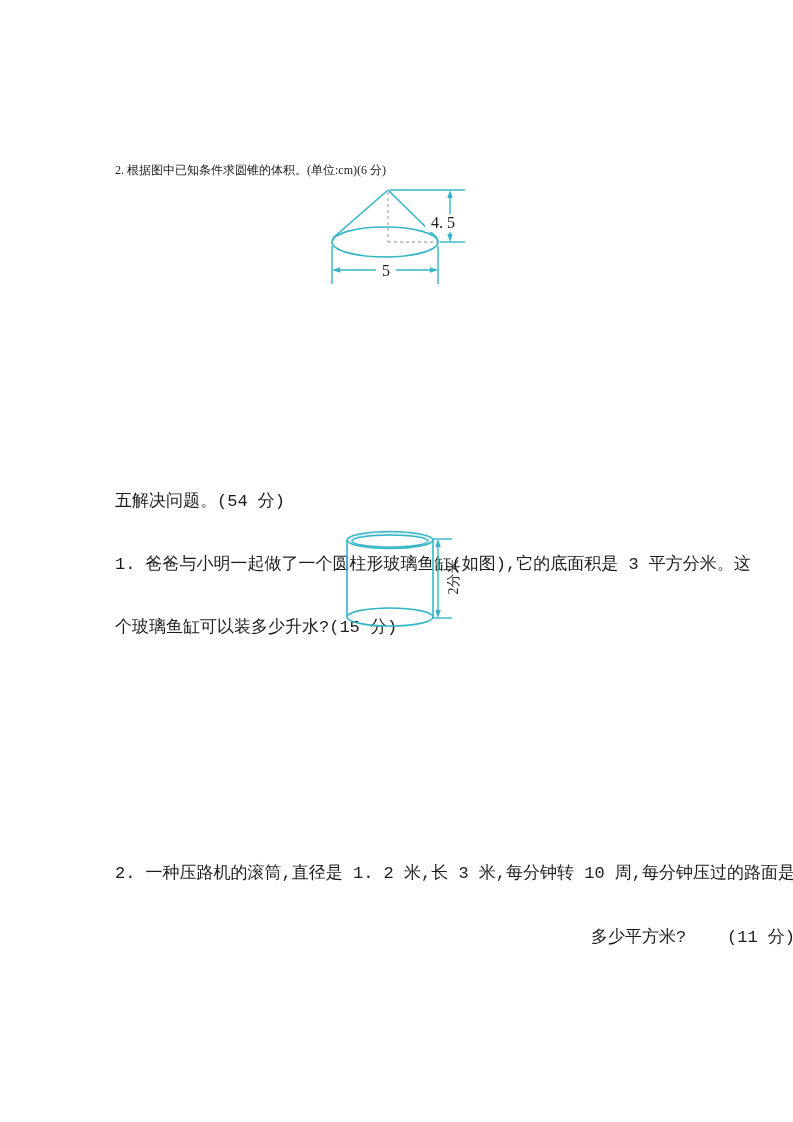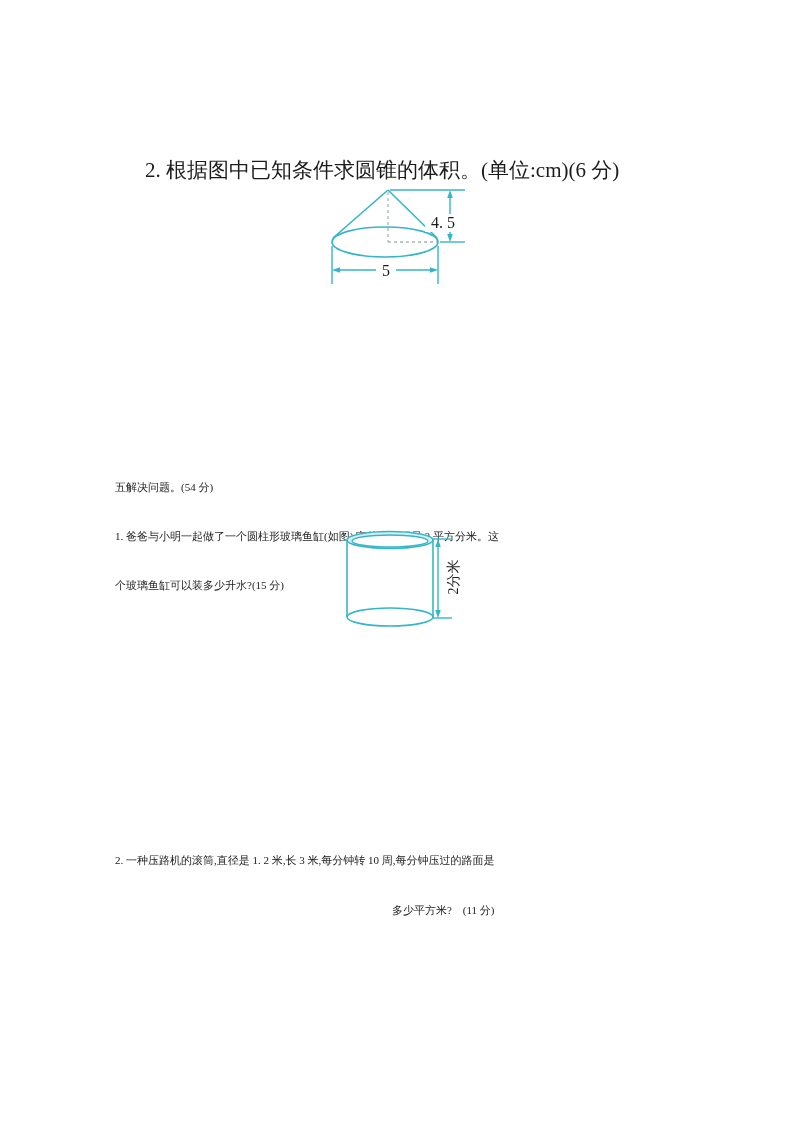--- a/index.html
+++ b/index.html
@@ -15,32 +15,31 @@
     font-family: "Liberation Serif", serif;
   }
   .page {
     position: absolute;
     inset: 0;
     background: #ffffff;
   }
   .textline {
     position: absolute;
     color: var(--c-text, #1c1c1c);
-    font-size: 21px;
+    font-size: 12px;
     line-height: 26px;
     white-space: pre;
     font-family: "Liberation Serif", serif;
-    margin-left: 30px;
   }
   .block {
     position: absolute;
     color: var(--c-text, #1c1c1c);
-    font-size: 11px;
+    font-size: 17px;
     white-space: pre;
-    font-family: Liberation Serif, serif;
+    font-family: Liberation Mono, monospace;
   }
   .block .ln { line-height: 25px; }
   .block2 .ln { line-height: 26px; }
   svg { position: absolute; overflow: visible; }
   .stk  { stroke: var(--c-diagram_stroke, #35b6c6); stroke-width: 1.6; fill: none; }
   .stkd { stroke: var(--c-diagram_stroke, #35b6c6); stroke-width: 1.4; fill: none; }
   .arrw { fill: var(--c-diagram_stroke, #35b6c6); stroke: none; }
   .dash { stroke: var(--c-dashed, #a9b7b9); stroke-width: 1.3; fill: none; stroke-dasharray: 3 3; }
   .rim  { fill: var(--c-rim_fill, #d9eef2); stroke: var(--c-diagram_stroke, #35b6c6); stroke-width: 1.6; }
   .rimin{ fill: #ffffff; stroke: var(--c-diagram_stroke, #35b6c6); stroke-width: 1.3; }

